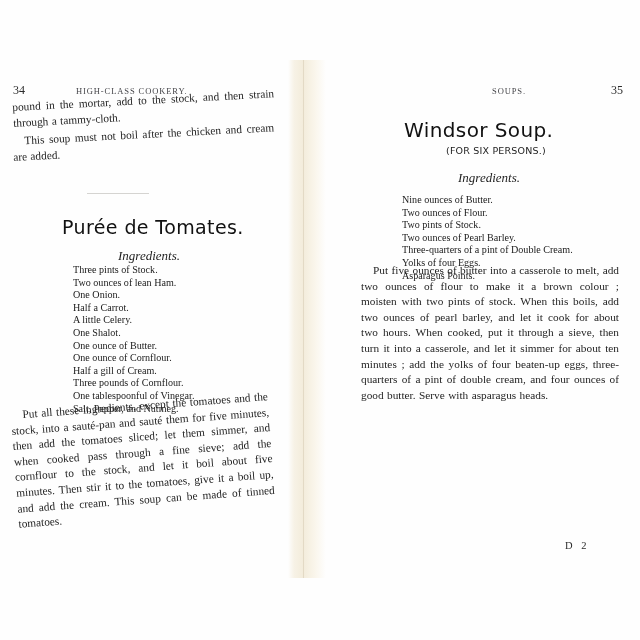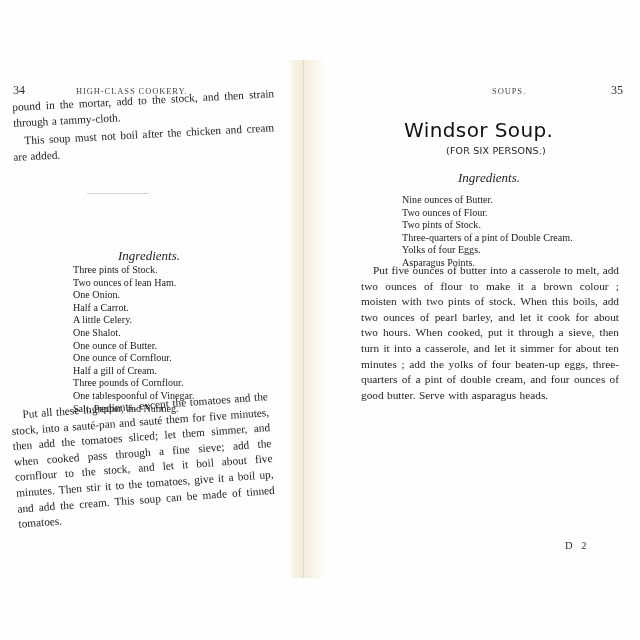--- a/index.html
+++ b/index.html
@@ -149,20 +149,21 @@
     <div class="folio folio-left">34</div>
 
     <div class="runhead runhead-left">HIGH-CLASS COOKERY.</div>
 
     <div class="body-para skew-left" style="left:12px; top:100px; width:262px;">pound in the mortar, add to the stock, and then strain through a tammy-cloth.</div>
 
     <div class="body-para skew-left indent" style="left:12px; top:134px; width:262px;">This soup must not boil after the chicken and cream are added.</div>
 
     <div class="rule" style="left:87px; top:193px; width:62px;"></div>
 
+    <div class="recipe-title" style="left:62px; top:216px; font-size:19px;">Purée de Tomates.</div>
 
     <div class="ingredients-label" style="left:118px; top:248px;">Ingredients.</div>
 
     <ul class="ingredients-list" style="left:73px; top:264px;">
       <li>Three pints of Stock.</li>
       <li>Two ounces of lean Ham.</li>
       <li>One Onion.</li>
       <li>Half a Carrot.</li>
       <li>A little Celery.</li>
       <li>One Shalot.</li>
@@ -189,20 +190,21 @@
     <div class="recipe-title" style="left:64px; top:118px; font-size:20px;">Windsor Soup.</div>
 
     <div class="subtitle-caps" style="left:86px; top:145px;margin-left:20px;">(FOR SIX PERSONS.)</div>
 
     <div class="ingredients-label" style="left:118px; top:170px;">Ingredients.</div>
 
     <ul class="ingredients-list" style="left:62px; top:186px;margin-top:8px;">
       <li>Nine ounces of Butter.</li>
       <li>Two ounces of Flour.</li>
       <li>Two pints of Stock.</li>
+      <li>Two ounces of Pearl Barley.</li>
       <li>Three-quarters of a pint of Double Cream.</li>
       <li>Yolks of four Eggs.</li>
       <li>Asparagus Points.</li>
     </ul>
 
     <div class="body-para indent" style="left:21px; top:263px; width:258px;">Put five ounces of butter into a casserole to melt, add two ounces of flour to make it a brown colour ; moisten with two pints of stock.   When this boils, add two ounces of pearl barley, and let it cook for about two hours.   When cooked, put it through a sieve, then turn it into a casserole, and let it simmer for about ten minutes ; add the yolks of four beaten-up eggs, three-quarters of a pint of double cream, and four ounces of good butter.   Serve with asparagus heads.</div>
 
     <div class="signature" style="left:225px; top:540px;">D 2</div>
   </div>
 

